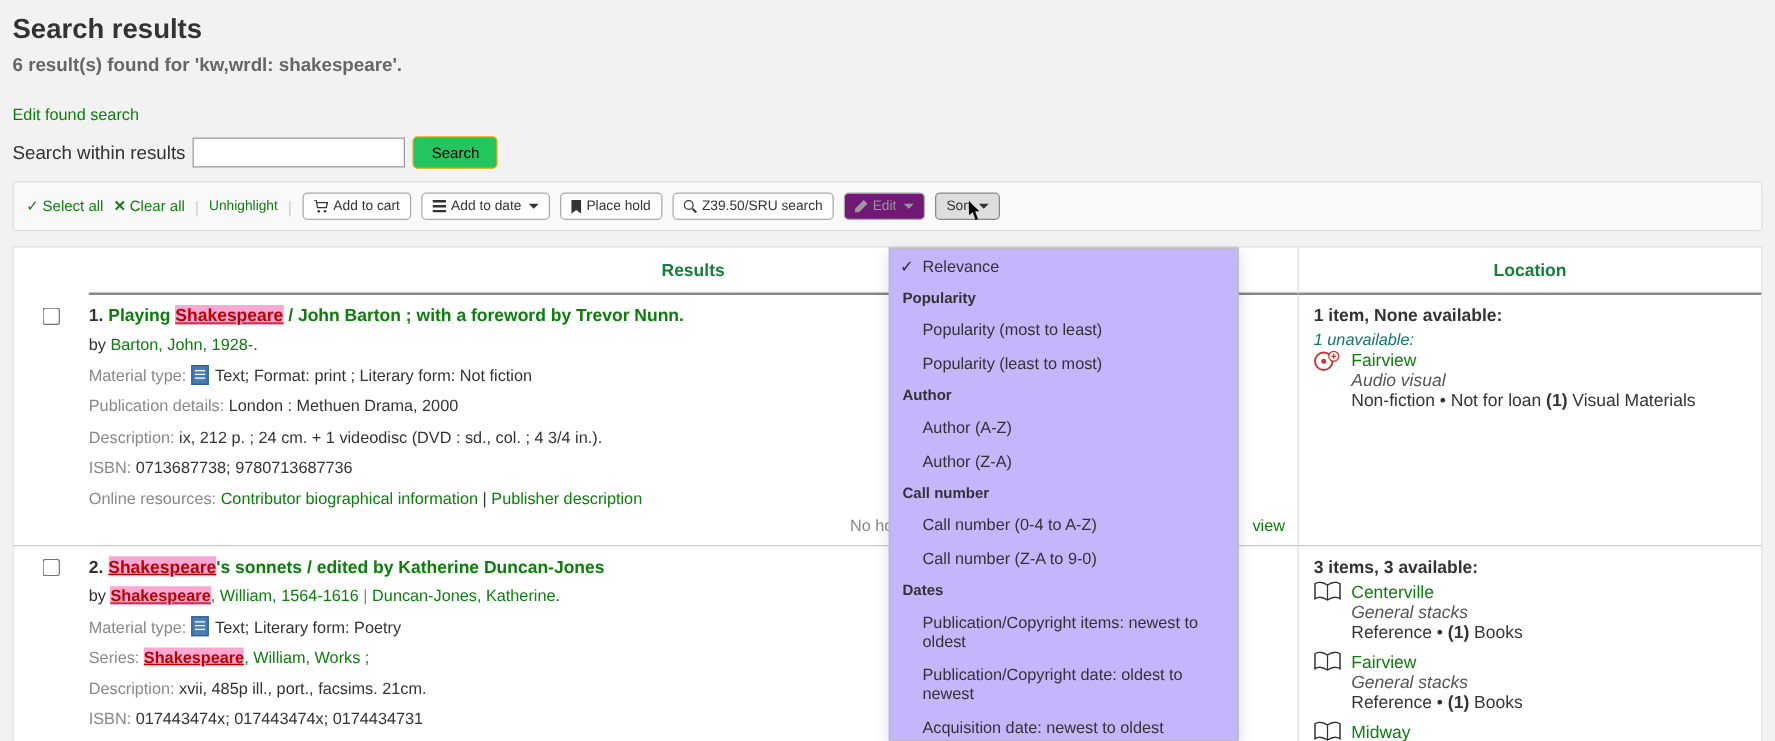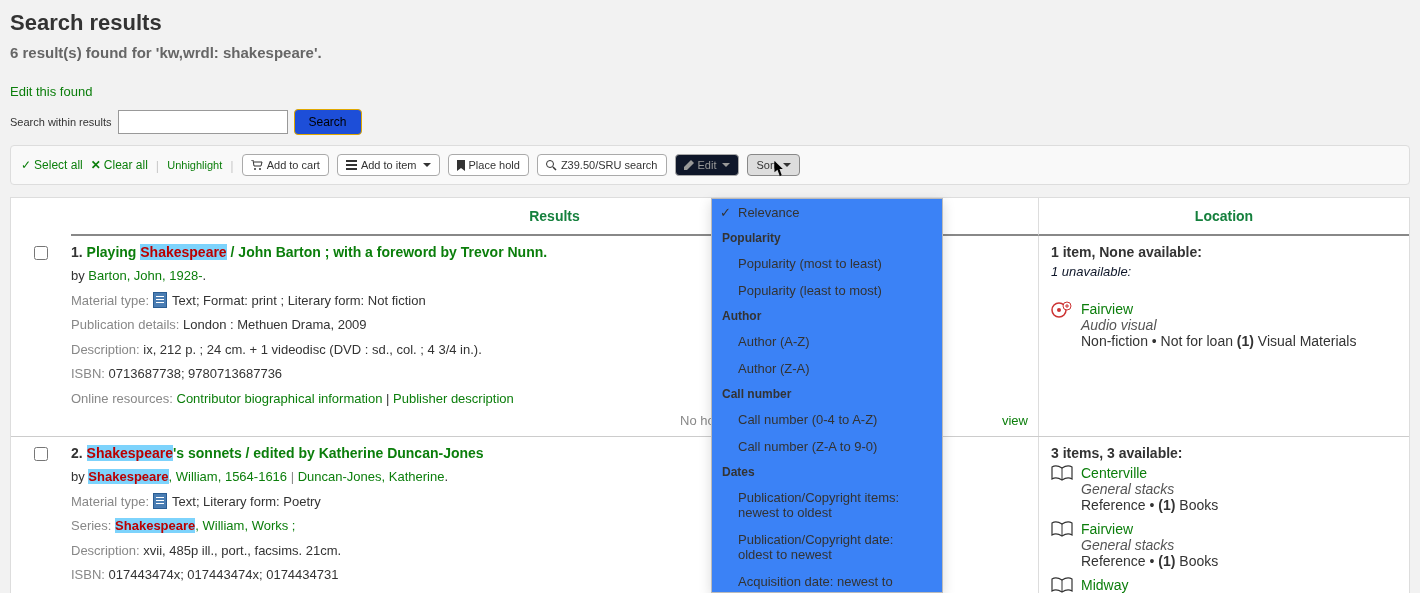--- a/index.html
+++ b/index.html
@@ -2,78 +2,78 @@
 <html><head>
 <meta charset="utf-8">
 <style>
   * { box-sizing: border-box; margin: 0; padding: 0; }
   body { font-family: Arial, Helvetica, sans-serif; font-size: 13px; color: #333; background: #f2f2f2; width: 1420px; }
   .page { padding: 10px 10px 0 10px; }
   h1 { font-size: 22px; font-weight: bold; color: #333; margin-bottom: 8px; }
   .subtitle { font-size: 15px; color: #666; margin-bottom: 23px; font-weight: bold; }
   .edit-search { color: #0b7e0b; font-size: 13px; margin-bottom: 10px; display: inline-block; cursor: pointer; }
   .search-within { margin-bottom: 10px; display: flex; align-items: center; gap: 6px; }
-  .search-within label { font-size: 11px; }
+  .search-within label { font-size: 15px; }
   .search-within input { width: 170px; padding: 3px 5px; border: 1px solid #999; background: #fff; height: 24px; }
-  .btn-yellow { background: #1d4ed8; border: 1px solid #e0a800; padding: 5px 14px; border-radius: 4px; font-size: 12px; cursor: pointer; }
+  .btn-yellow { background: #22c55e; border: 1px solid #e0a800; padding: 5px 14px; border-radius: 4px; font-size: 12px; cursor: pointer; }
   .toolbar { background: #f9f9f9; border: 1px solid #ddd; border-radius: 4px; padding: 8px 10px; display: flex; align-items: center; gap: 8px; flex-wrap: wrap; }
   .toolbar .link { color: #0b7e0b; font-size: 12px; cursor: pointer; display: inline-flex; align-items: center; gap: 3px; }
   .toolbar .sep { color: #ccc; }
   .btn-outline { background: #fff; border: 1px solid #aaa; padding: 4px 8px; border-radius: 4px; font-size: 11px; cursor: pointer; display: inline-flex; align-items: center; gap: 4px; color: #333; }
-  .btn-outline.disabled { background: #0f172a; color: #999; cursor: default; }
+  .btn-outline.disabled { background: #701a75; color: #999; cursor: default; }
   .btn-outline.active { background: #ddd; border-color: #888; }
   .caret { display: inline-block; width: 0; height: 0; border-left: 4px solid transparent; border-right: 4px solid transparent; border-top: 4px solid #333; margin-left: 2px; }
   .cursor-img { position: relative; }
   .cursor-img::after { content: ""; position: absolute; top: 6px; left: 26px; width: 12px; height: 16px; background: #000; clip-path: polygon(0 0, 0 70%, 25% 55%, 45% 95%, 60% 88%, 42% 50%, 70% 50%); }
   .results-wrap { background: #fff; margin-top: 12px; border: 1px solid #ddd; position: relative; }
   .headers { display: flex; font-weight: bold; font-size: 14px; color: #15803d; justify-content: space-between; }
   .headers .col-check { width: 60px; }
   .headers .col-results { flex: 1; text-align: center; padding: 10px 0; border-bottom: 2px solid #888; border-right: 1px solid #ddd; }
   .headers .col-loc { width: 370px; text-align: center; padding: 10px 0; border-bottom: 2px solid #888; }
   .row { display: flex; border-bottom: 1px solid #ccc; }
   .row .col-check { width: 60px; padding: 10px 0; text-align: center; }
   .row .col-check input { width: 14px; height: 14px; }
   .row .col-results { flex: 1; padding: 8px 10px 8px 0; border-right: 1px solid #ddd; position: relative; }
   .row .col-loc { width: 370px; padding: 8px 12px; }
   .title-line { font-size: 14px; margin-bottom: 6px; }
   .num { color: #333; font-weight: bold; }
   .title-green { color: #0b7e0b; font-weight: bold; }
-  .hl { background: #7dd3fc; color: #b00; font-weight: bold; }
+  .hl { background: #f9a8d4; color: #b00; font-weight: bold; text-decoration: underline; }
   .meta { font-size: 13px; color: #333; margin-bottom: 5px; line-height: 1.5; }
   .meta .lbl { color: #888; }
   .meta .link { color: #0b7e0b; }
   .text-icon { display: inline-block; width: 14px; height: 16px; background: #4a7db3; border: 1px solid #2a5d93; vertical-align: text-bottom; position: relative; margin-right: 2px; }
   .text-icon::before { content: ""; position: absolute; top: 3px; left: 2px; right: 2px; height: 1px; background: #fff; box-shadow: 0 3px 0 #fff, 0 6px 0 #fff; }
   .actions-line { text-align: right; font-size: 13px; }
   .actions-line .a { color: #0b7e0b; cursor: pointer; }
   .loc-head { font-weight: bold; font-size: 14px; margin-bottom: 4px; }
-  .loc-sub { font-style: italic; color: #0f172a; font-size: 13px; margin-bottom: 22px; }
+  .loc-sub { font-style: italic; color: #0f766e; font-size: 13px; margin-bottom: 1px; }
   .loc-item { display: flex; gap: 8px; margin-bottom: 8px; font-size: 14px; }
   .loc-item .icon { width: 22px; flex-shrink: 0; }
   .loc-item .txt .lib { color: #0b7e0b; }
   .loc-item .txt .shelf { font-style: italic; color: #555; margin-top: 28px; }
   .loc-item .txt .det { color: #333; }
   svg { display: block; }
-  .dropdown { position: absolute; top: 0; left: 700px; width: 232px; background: #3b82f6; border: 1px solid #bbb; box-shadow: 0 4px 12px rgba(0,0,0,0.15); z-index: 100; max-height: 395px; overflow: hidden; }
+  .dropdown { position: absolute; top: 0; left: 700px; width: 280px; background: #c4b5fd; border: 1px solid #bbb; box-shadow: 0 4px 12px rgba(0,0,0,0.15); z-index: 100; max-height: 395px; overflow: hidden; }
   .dropdown .dd-item { padding: 6px 14px 6px 26px; font-size: 13px; cursor: pointer; position: relative; }
   .dropdown .dd-item.selected::before { content: "✓"; position: absolute; left: 8px; top: 6px; }
   .dropdown .dd-header { padding: 5px 10px; font-size: 12px; font-weight: bold; color: #333; }
   .dropdown .scroll-wrap { max-height: 395px; overflow-y: scroll; }
   .dropdown .scroll-wrap::-webkit-scrollbar { width: 10px; }
   .dropdown .scroll-wrap::-webkit-scrollbar-track { background: #eee; }
   .dropdown .scroll-wrap::-webkit-scrollbar-thumb { background: #bbb; border-radius: 5px; }
   .nohold { color: #888; }
 </style>
 </head>
 <body>
 
 <div class="page">
   <h1>Search results</h1>
   <div class="subtitle">6 result(s) found for 'kw,wrdl: shakespeare'.</div>
-  <a class="edit-search">Edit this found</a>
+  <a class="edit-search">Edit found search</a>
   <div class="search-within">
     <label>Search within results</label>
     <input type="text" style="">
     <button class="btn-yellow">Search</button>
   </div>
 
   <div class="toolbar">
     <span class="link">
       <span style="color:#0b7e0b">✓</span>
       <span>Select all</span>
@@ -96,21 +96,21 @@
       <span>Add to cart</span>
     </button>
     <button class="btn-outline">
       <span>
         <svg width="11" height="10" viewBox="0 0 11 10">
             <rect x="0" y="0" width="11" height="2" fill="#333"></rect>
             <rect x="0" y="4" width="11" height="2" fill="#333"></rect>
             <rect x="0" y="8" width="11" height="2" fill="#333"></rect>
           </svg>
       </span>
-      <span>Add to item</span>
+      <span>Add to date</span>
       <span class="caret"></span>
     </button>
     <button class="btn-outline">
       <span>
         <svg width="8" height="11" viewBox="0 0 8 11">
             <path d="M0 0h8v11l-4-3-4 3z" fill="#333"></path>
           </svg>
       </span>
       <span>Place hold</span>
     </button>
@@ -176,21 +176,21 @@
           </a>
         </div>
         <div class="meta">
           <span>by </span><a class="link">Barton, John, 1928-</a><span>.</span>
         </div>
         <div class="meta">
           <span class="lbl">Material type: </span>
           <span class="text-icon"></span>
           <span>Text</span><span>; Format: print ; Literary form: Not fiction</span>
         </div>
-        <div class="meta"><span class="lbl">Publication details: </span><span>London : Methuen Drama, 2009</span></div>
+        <div class="meta"><span class="lbl">Publication details: </span><span>London : Methuen Drama, 2000</span></div>
         <div class="meta"><span class="lbl">Description: </span><span>ix, 212 p. ; 24 cm. + 1 videodisc (DVD : sd., col. ; 4 3/4 in.).</span></div>
         <div class="meta"><span class="lbl">ISBN: </span><span>0713687738; 9780713687736</span></div>
         <div class="meta">
           <span class="lbl">Online resources: </span>
           <a class="link">Contributor biographical information</a>
           <span> | </span>
           <a class="link">Publisher description</a>
         </div>
         <div class="actions-line">
           <span class="nohold">No ho</span>

